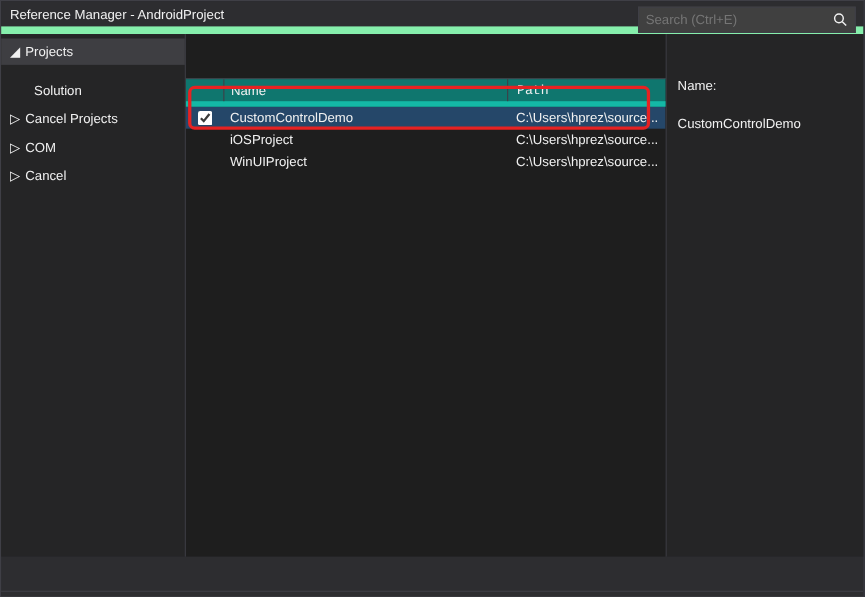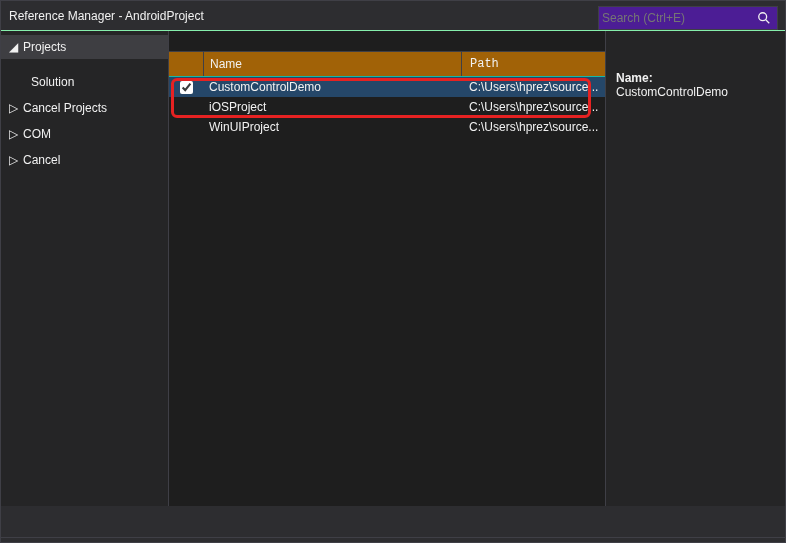--- a/index.html
+++ b/index.html
@@ -1,53 +1,53 @@
 <!DOCTYPE html>
 <html><head>
   <meta charset="utf-8">
   <style>
     * { box-sizing: border-box; margin: 0; padding: 0; font-family: "Segoe UI", Tahoma, sans-serif; }
     body { width: 786px; height: 543px; background: #2d2d30; color: #f1f1f1; font-size: 12px; overflow: hidden; border: 1px solid #3f3f46; }
     
-    .titlebar { height: 30px; background: #2d2d30; display: flex; align-items: center; padding: 0 8px; border-bottom: 1px solid #86efac; }
+    .titlebar { height: 30px; background: #2d2d30; display: flex; align-items: center; padding: 0 8px; border-bottom: 7px solid #86efac; }
     .titlebar-title { flex: 1; font-size: 12px; color: #f1f1f1; }
     .titlebar-btn { width: 34px; height: 26px; display: flex; align-items: center; justify-content: center; color: #f1f1f1; cursor: pointer; }
     
     .body-area { display: flex; height: 475px; }
     
     .sidebar { width: 168px; background: #252526; border-right: 1px solid #3f3f46; padding-top: 4px; }
     .nav-header { display: flex; align-items: center; padding: 5px 8px; background: #3e3e42; font-size: 12px; cursor: pointer; }
     .nav-header .tri { width: 10px; display: inline-block; margin-right: 4px; }
     .nav-sub { padding: 16px 6px 6px 30px; font-size: 12px; cursor: pointer; }
     .nav-item { display: flex; align-items: center; padding: 6px 8px; cursor: pointer; font-size: 12px; }
     .nav-item .tri { width: 10px; display: inline-block; margin-right: 4px; }
     
     .center { flex: 1; display: flex; flex-direction: column; background: #1e1e1e; position: relative; }
     
-    .searchbar { position: absolute; top: 6px; right: 8px; width: 180px; height: 24px; background: #4c1d95; border: 1px solid #3f3f46; display: flex; align-items: center; padding: 0 6px; justify-content: flex-end; }
+    .searchbar { position: absolute; top: 6px; right: 8px; width: 198px; height: 24px; background: #404040; border: 1px solid #3f3f46; display: flex; align-items: center; padding: 0 6px; justify-content: flex-end; }
     .searchbar input { flex: 1; background: transparent; border: none; color: #a0a0a0; font-size: 12px; outline: none; }
     .search-icon { color: #f1f1f1; font-size: 12px; display: flex; align-items: center; }
     
-    .grid-header { display: flex; height: 26px; margin-top: 20px; border-top: 1px solid #3f3f46; border-bottom: 1px solid #14b8a6; align-items: center; background: #a16207; font-size: 12px; position: relative; z-index: 1; }
+    .grid-header { display: flex; height: 26px; margin-top: 40px; border-top: 1px solid #3f3f46; border-bottom: 5px solid #14b8a6; align-items: center; background: #0f766e; font-size: 12px; position: relative; z-index: 1; }
     .col-check { width: 34px; }
     .col-name { flex: 1; padding-left: 6px; border-left: 1px solid #3f3f46; height: 100%; display: flex; align-items: center; }
     .col-path { width: 144px; padding-left: 8px; border-left: 1px solid #3f3f46; height: 100%; display: flex; align-items: center; font-family: Liberation Mono, monospace; }
     
     .grid-body { flex: 1; overflow: hidden; position: relative; }
     .grid-row { display: flex; align-items: center; height: 20px; font-size: 12px; }
     .grid-row.selected { background: #3399ff55; }
     .cell-check { width: 34px; display: flex; align-items: center; justify-content: center; }
     .cell-check input { accent-color: #fff; }
     .cell-name { flex: 1; padding-left: 6px; white-space: nowrap; overflow: hidden; text-overflow: ellipsis; }
     .cell-path { width: 144px; padding-left: 8px; white-space: nowrap; overflow: hidden; text-overflow: ellipsis; }
     
     .highlight-box { position: absolute; border: 3px solid #e62222; border-radius: 6px; pointer-events: none; left: 171px; top: 78px; width: 420px; height: 40px; z-index: 5; }
     
     .details { width: 180px; background: #252526; border-left: 1px solid #3f3f46; padding: 40px 10px 10px 10px; font-size: 12px; }
-    .details-label { font-weight: bold; margin-bottom: 0; }
+    .details-label { font-weight: normal; margin-bottom: 20px; }
     
     .footer { height: 46px; border-top: 1px solid #3f3f46; display: flex; align-items: center; justify-content: flex-end; padding: 0 10px; gap: 16px; background: #2d2d30; margin-top: 31px; }
     .btn { min-width: 86px; height: 24px; background: #3e3e42; border: 1px solid #555; color: #f1f1f1; font-size: 12px; cursor: pointer; }
   </style>
 </head>
 <body>
 
 <div class="titlebar">
   <div class="titlebar-title">Reference Manager - AndroidProject</div>
   <div class="titlebar-btn">?</div>

